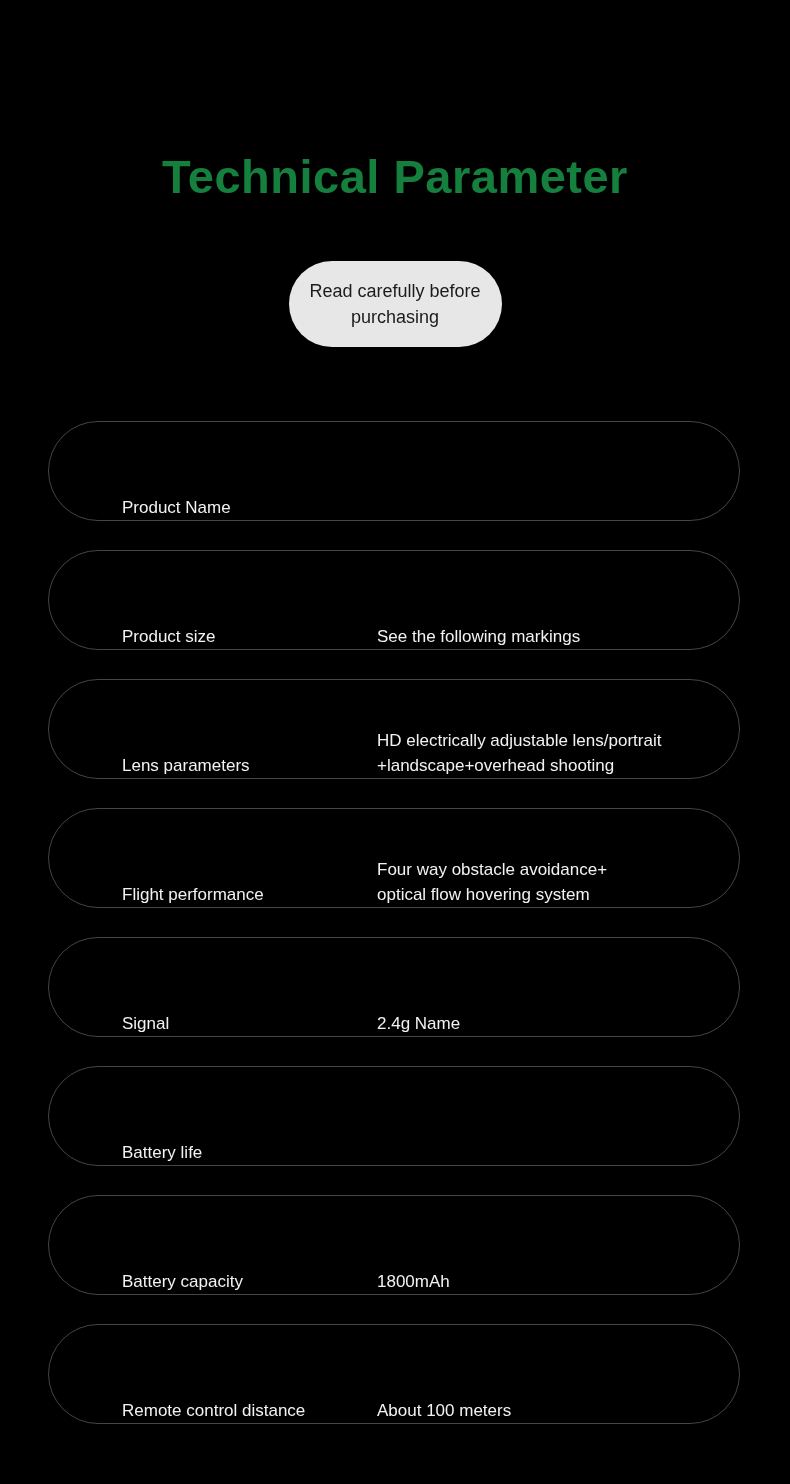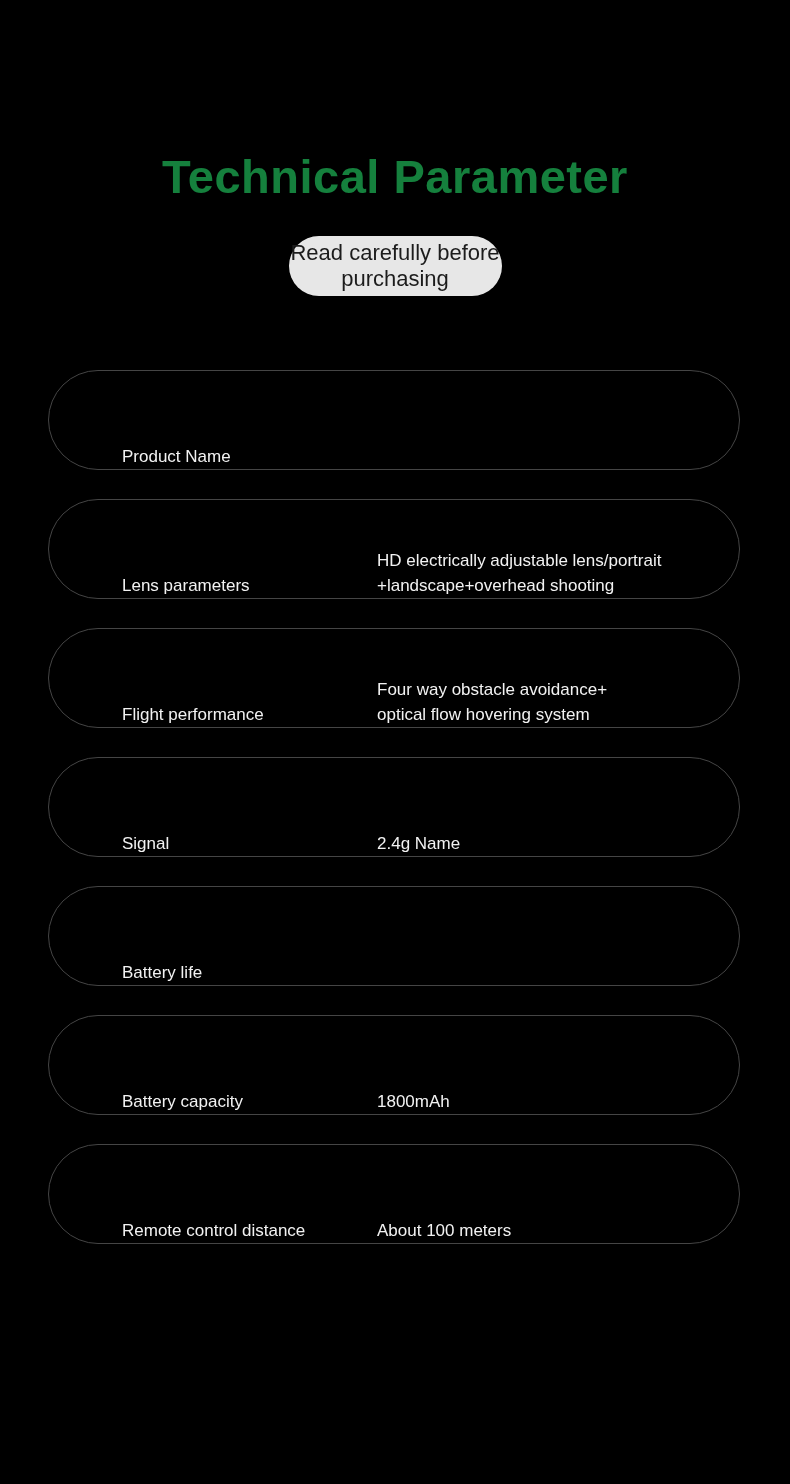--- a/index.html
+++ b/index.html
@@ -20,27 +20,27 @@
     padding-top: 149px;
     text-align: center;
     font-size: 47px;
     line-height: 55px;
     font-weight: bold;
     color: #15803d;
     letter-spacing: 0.5px;
   }
   .notice-pill {
     width: 213px;
-    margin: 32px auto 0 auto;
+    margin: 57px auto 0 auto;
     background: #e7e7e7;
     border-radius: 44px;
-    padding: 4px 0;
+    padding: 17px 0;
     text-align: center;
     color: #1c1c1c;
-    font-size: 22px;
+    font-size: 18px;
     line-height: 26px;
     white-space: pre-line;
   }
   .spec-list {
     margin: 74px 0 0 48px;
     width: 692px;
   }
   .spec-row {
     box-sizing: border-box;
     width: 692px;
@@ -78,20 +78,24 @@
 
   <div class="notice-pill">Read carefully before
 purchasing</div>
 
   <div class="spec-list">
 
     <div class="spec-row">
       <div class="spec-label">Product Name</div>
     </div>
 
+    <div class="spec-row">
+      <div class="spec-label">Product size</div>
+      <div class="spec-value">See the following markings</div>
+    </div>
 
     <div class="spec-row">
       <div class="spec-label">Lens parameters</div>
       <div class="spec-value">HD electrically adjustable lens/portrait
 +landscape+overhead shooting</div>
     </div>
 
     <div class="spec-row">
       <div class="spec-label">Flight performance</div>
       <div class="spec-value">Four way obstacle avoidance+

